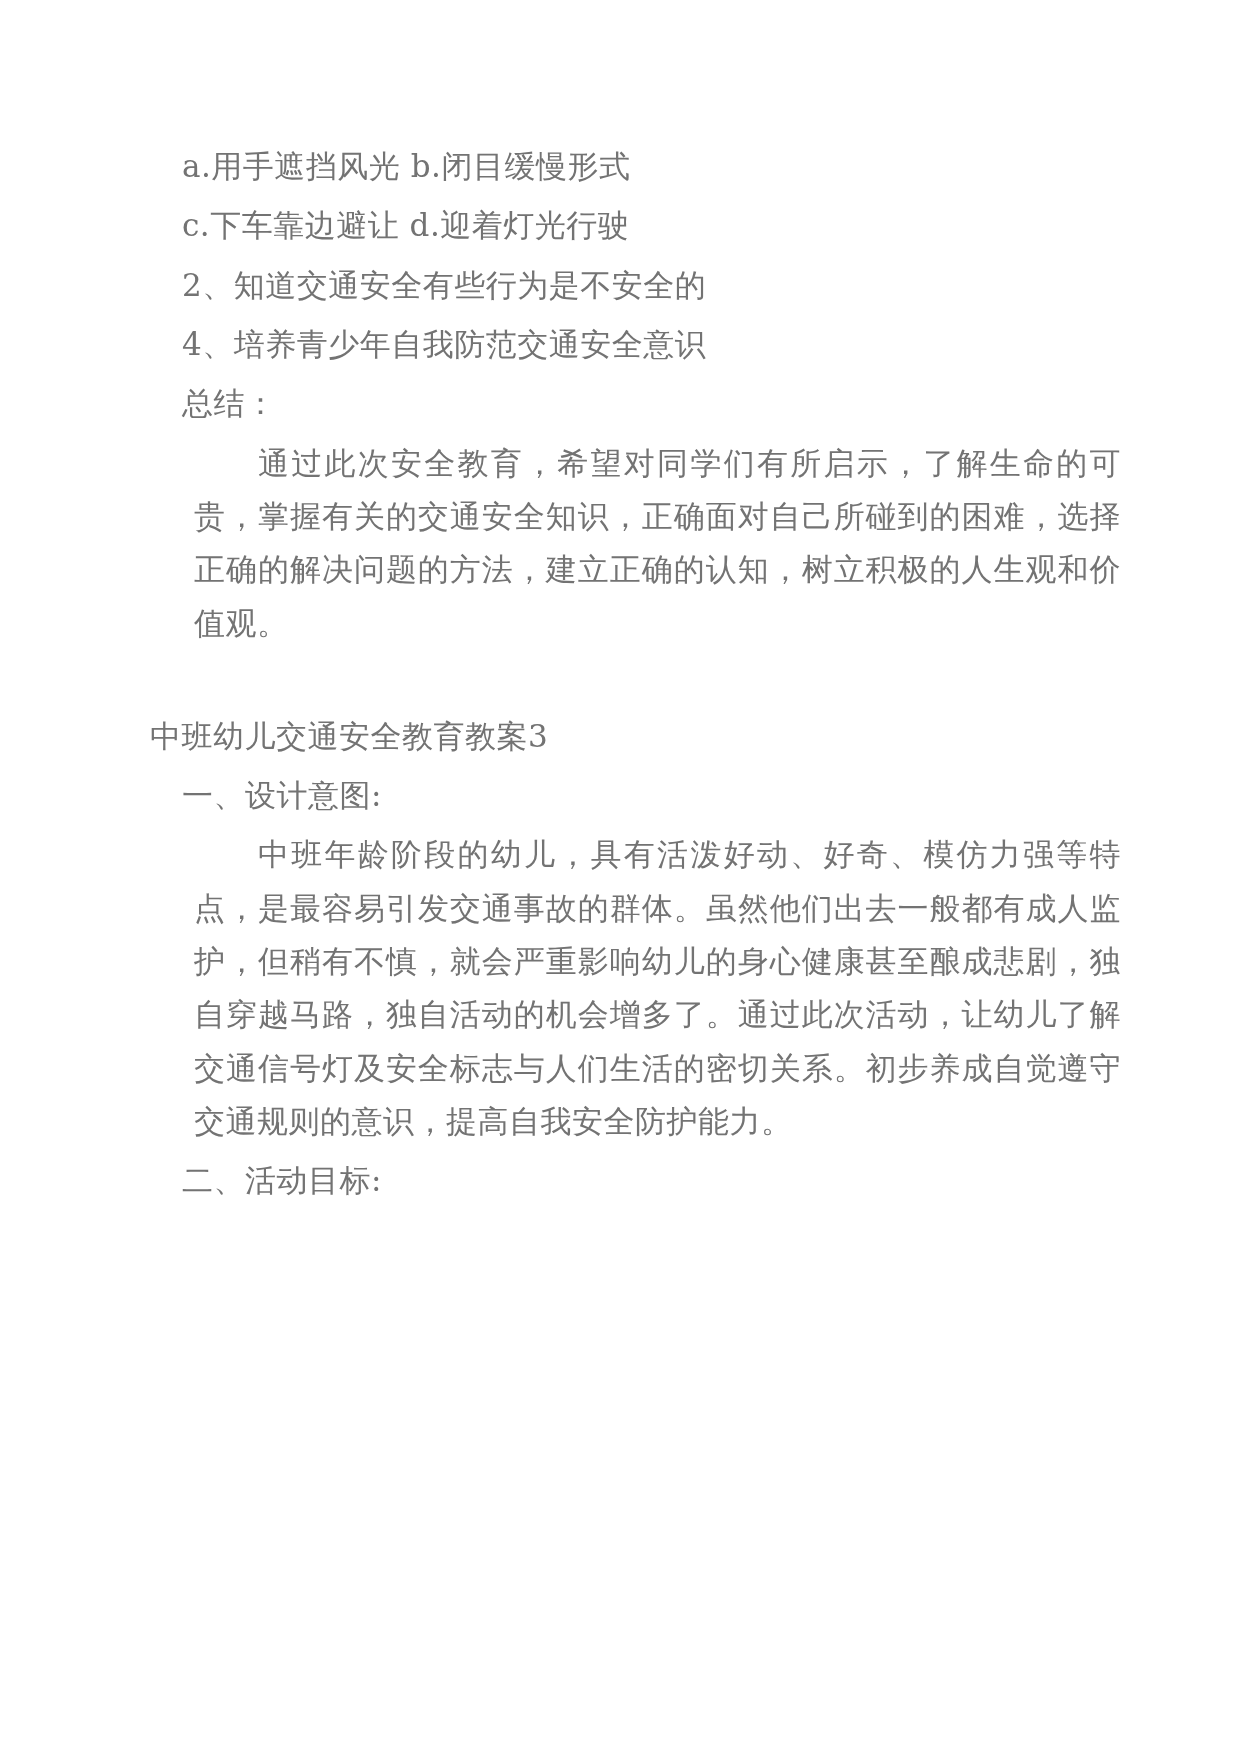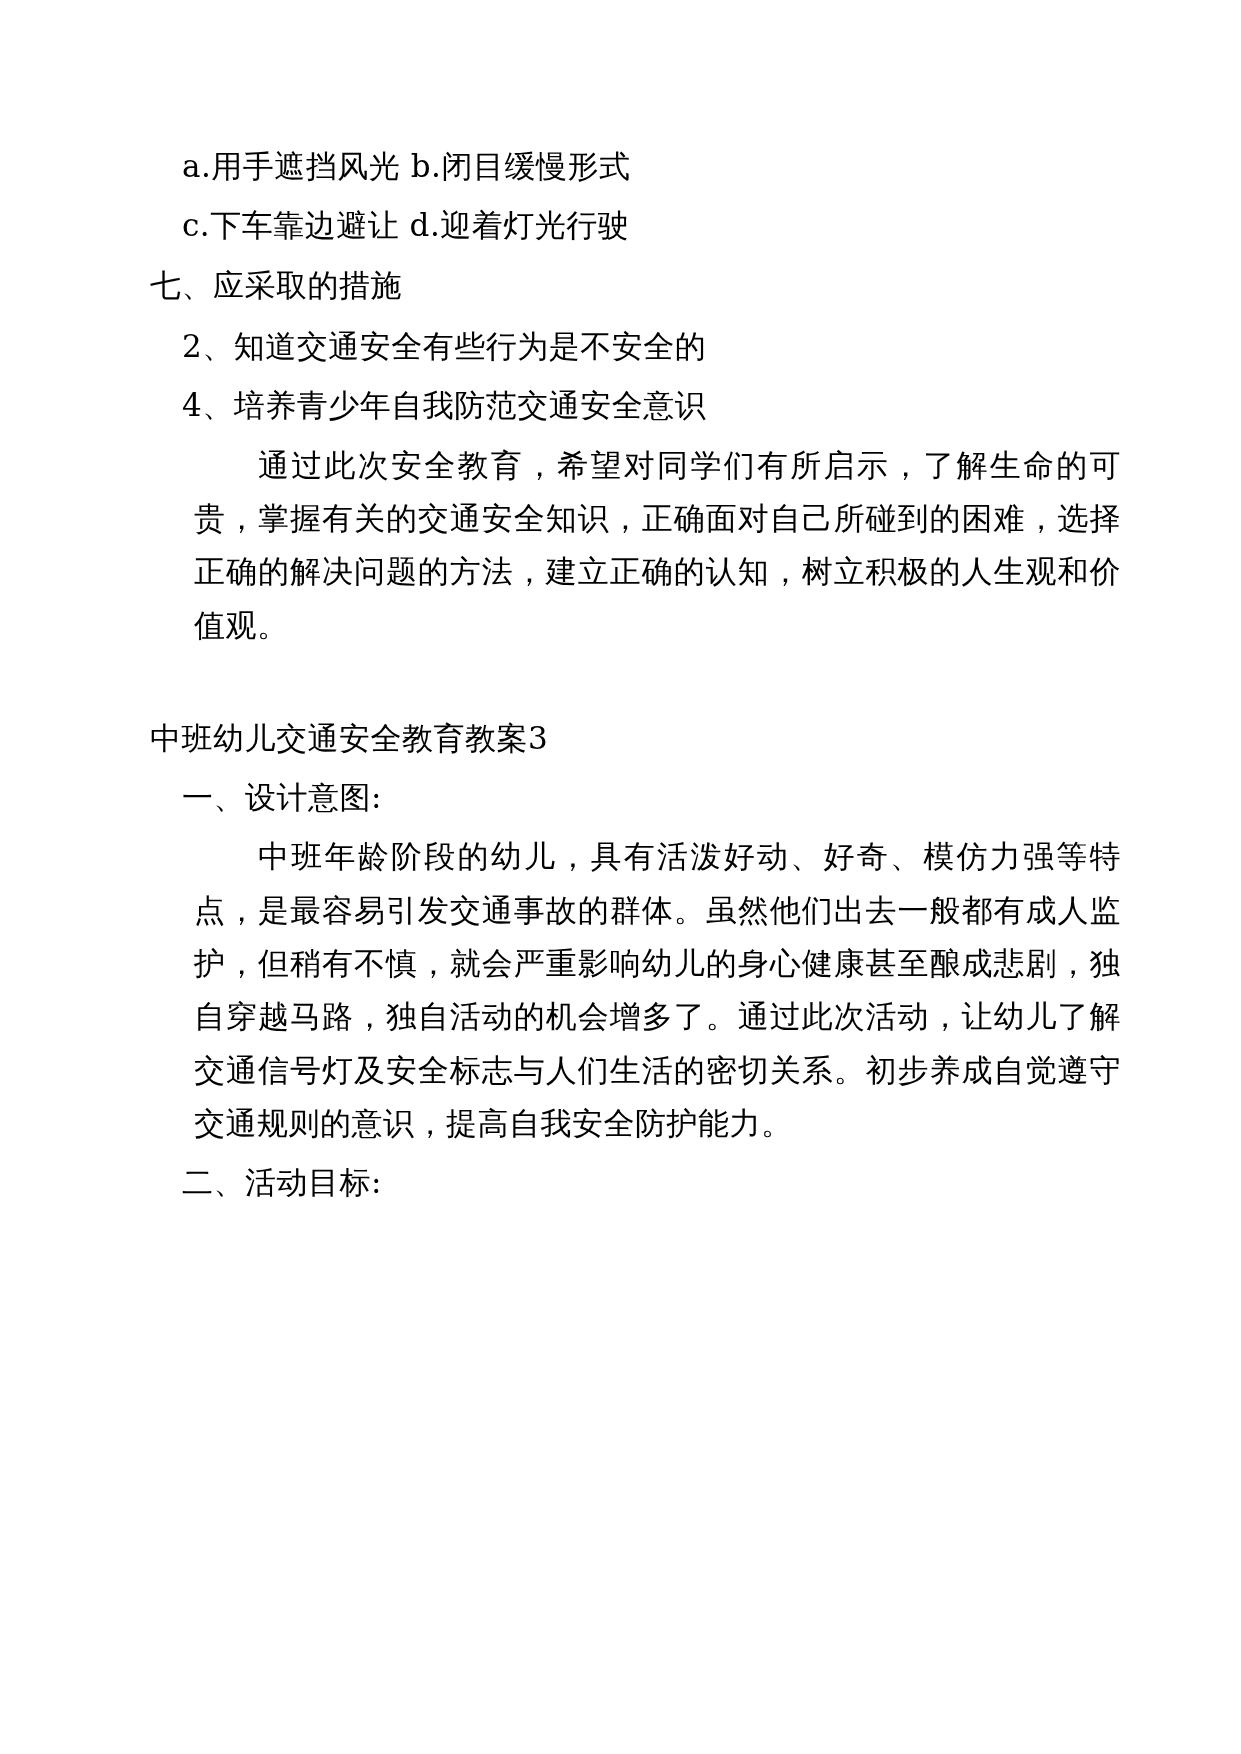--- a/index.html
+++ b/index.html
@@ -18,21 +18,21 @@
   .page {
     box-sizing: border-box;
     width: 1241px;
     height: 1754px;
     padding: 140px 120px 60px 150px;
   }
   .doc-body {
     font-size: 31px;
     line-height: 1.72;
     letter-spacing: 0.5px;
-    color: #000000;
+    color: #737373;
   }
   p {
     margin: 0 0 6px 0;
     text-align: justify;
     text-justify: inter-ideograph;
   }
   .indent-1 {
     text-indent: 32px;
   }
   .indent-2 {
@@ -52,25 +52,25 @@
 </style>
 </head>
 <body>
 
 <div class="page">
   <div class="doc-body">
 
     <p class="indent-1">a.用手遮挡风光  b.闭目缓慢形式</p>
     <p class="indent-1">c.下车靠边避让  d.迎着灯光行驶</p>
 
-    <p class="indent-1 heading-line">七、应采取的措施</p>
 
     <p class="indent-1">2、知道交通安全有些行为是不安全的</p>
     <p class="indent-1">4、培养青少年自我防范交通安全意识</p>
 
+    <p class="indent-1">总结：</p>
     <p class="indent-2">通过此次安全教育，希望对同学们有所启示，了解生命的可贵，掌握有关的交通安全知识，正确面对自己所碰到的困难，选择正确的解决问题的方法，建立正确的认知，树立积极的人生观和价值观。</p>
 
     <div class="gap-block"></div>
 
     <p class="no-indent">中班幼儿交通安全教育教案3</p>
     <p class="indent-1">一、设计意图:</p>
     <p class="indent-2">中班年龄阶段的幼儿，具有活泼好动、好奇、模仿力强等特点，是最容易引发交通事故的群体。虽然他们出去一般都有成人监护，但稍有不慎，就会严重影响幼儿的身心健康甚至酿成悲剧，独自穿越马路，独自活动的机会增多了。通过此次活动，让幼儿了解交通信号灯及安全标志与人们生活的密切关系。初步养成自觉遵守交通规则的意识，提高自我安全防护能力。</p>
     <p class="indent-1">二、活动目标:</p>
 
   </div>

